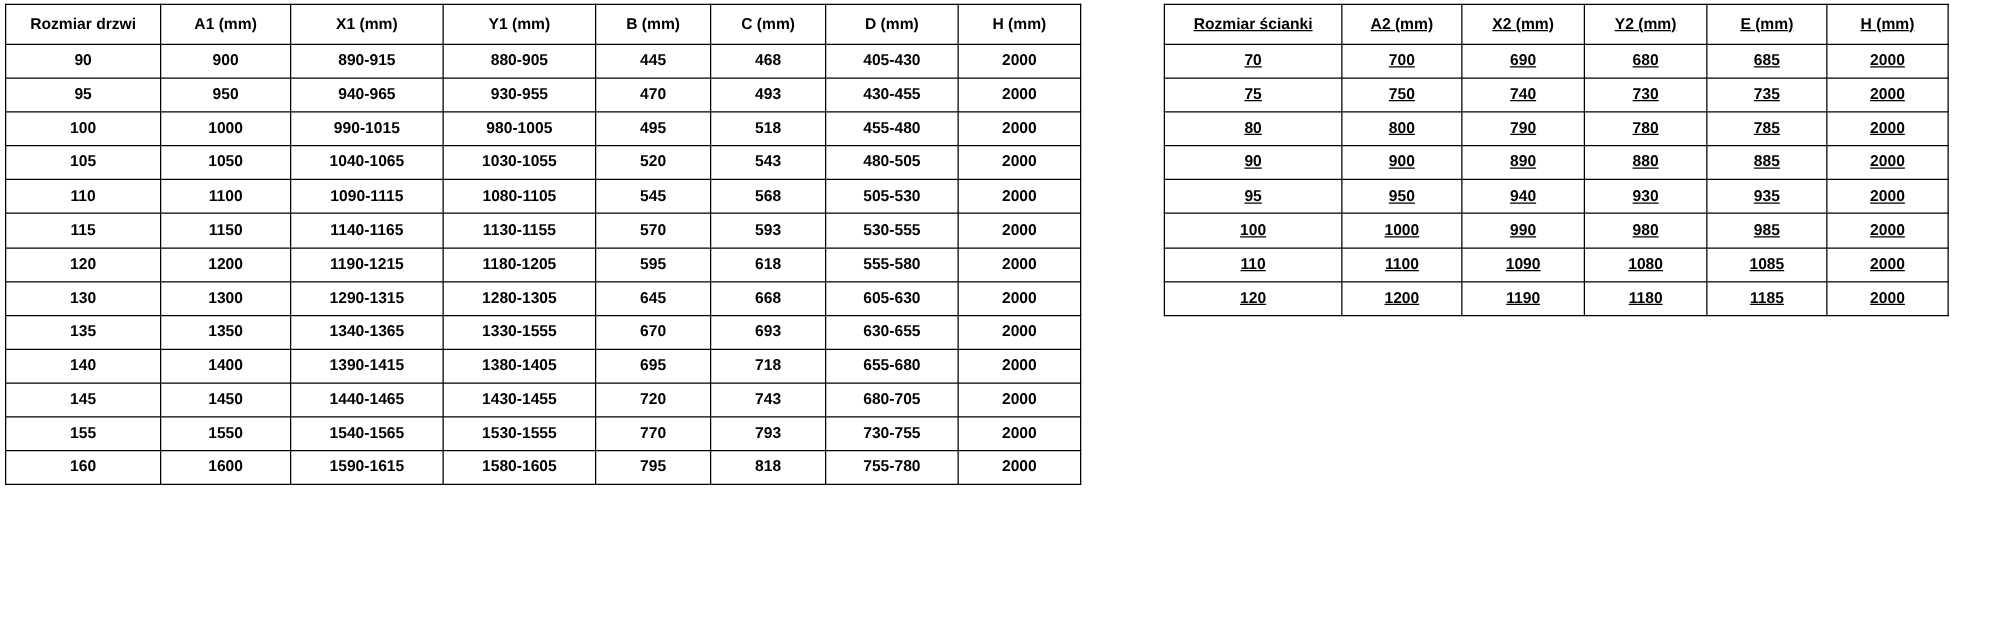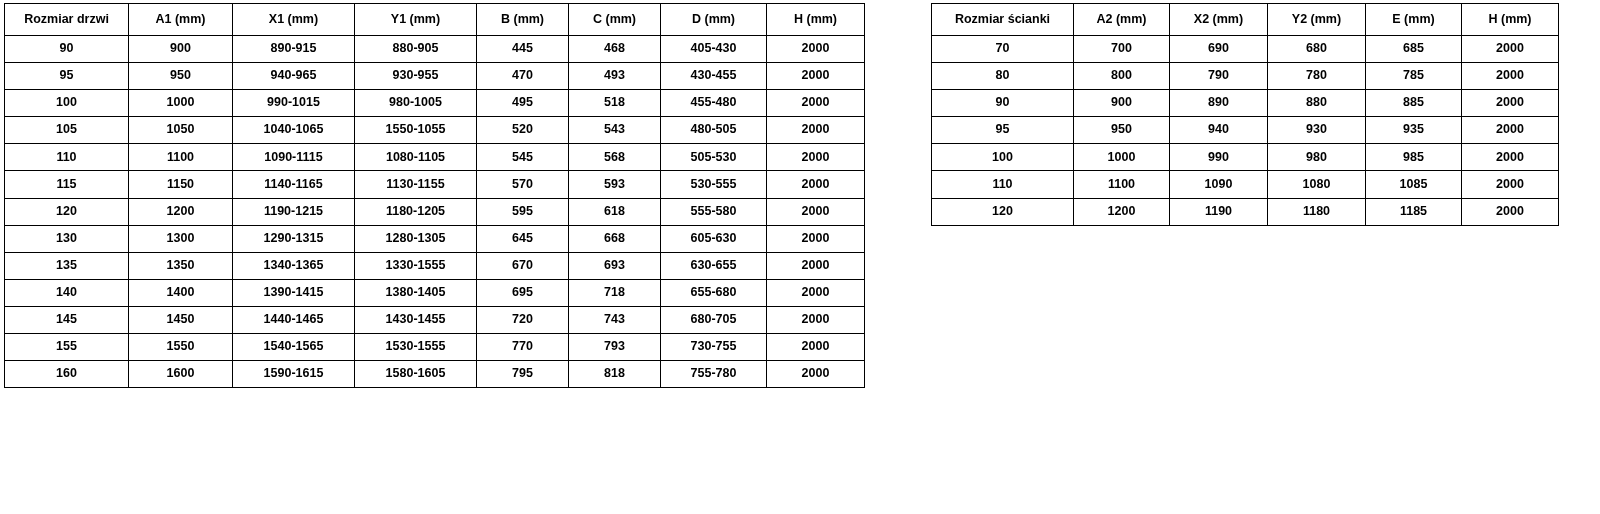--- a/index.html
+++ b/index.html
@@ -58,20 +58,21 @@
   #doors-table col.c5 { width: 92px; }
   #doors-table col.c6 { width: 106px; }
   #doors-table col.c7 { width: 98px; }
 
   
   #wall-table {
     position: absolute;
     left: 931px;
     top: 3px;
     width: 627px;
+    text-decoration: underline;
   }
   #wall-table col.c0 { width: 142px; }
   #wall-table col.c1 { width: 96px; }
   #wall-table col.c2 { width: 98px; }
   #wall-table col.c3 { width: 98px; }
   #wall-table col.c4 { width: 96px; }
   #wall-table col.c5 { width: 97px; }
 </style>
 </head>
 <body>
@@ -129,21 +130,21 @@
         <td>980-1005</td>
         <td>495</td>
         <td>518</td>
         <td>455-480</td>
         <td>2000</td>
       </tr>
       <tr>
         <td>105</td>
         <td>1050</td>
         <td>1040-1065</td>
-        <td>1550-1055</td>
+        <td>1030-1055</td>
         <td>520</td>
         <td>543</td>
         <td>480-505</td>
         <td>2000</td>
       </tr>
       <tr>
         <td>110</td>
         <td>1100</td>
         <td>1090-1115</td>
         <td>1080-1105</td>
@@ -257,20 +258,28 @@
     <tbody>
       <tr>
         <td>70</td>
         <td>700</td>
         <td>690</td>
         <td>680</td>
         <td>685</td>
         <td>2000</td>
       </tr>
       <tr>
+        <td>75</td>
+        <td>750</td>
+        <td>740</td>
+        <td>730</td>
+        <td>735</td>
+        <td>2000</td>
+      </tr>
+      <tr>
         <td>80</td>
         <td>800</td>
         <td>790</td>
         <td>780</td>
         <td>785</td>
         <td>2000</td>
       </tr>
       <tr>
         <td>90</td>
         <td>900</td>

